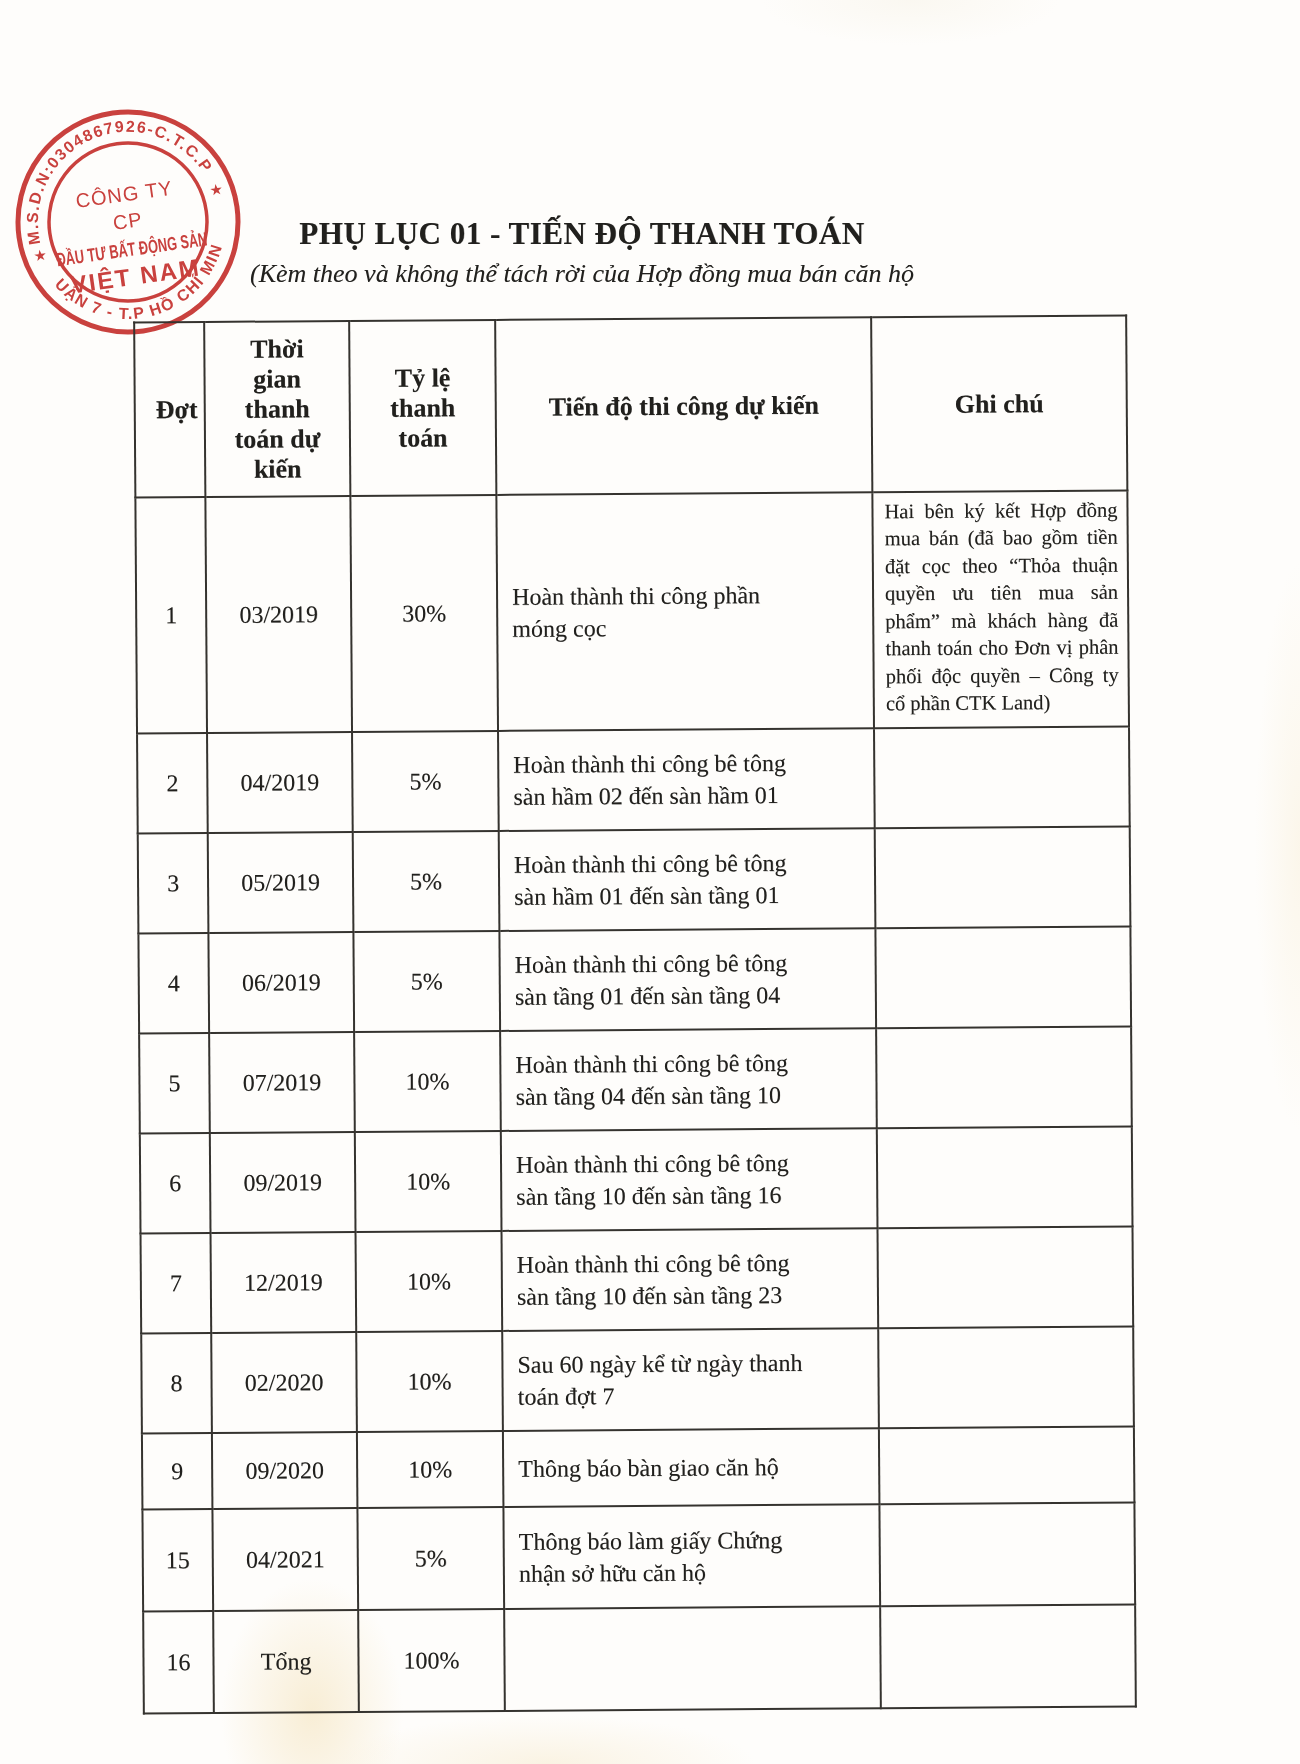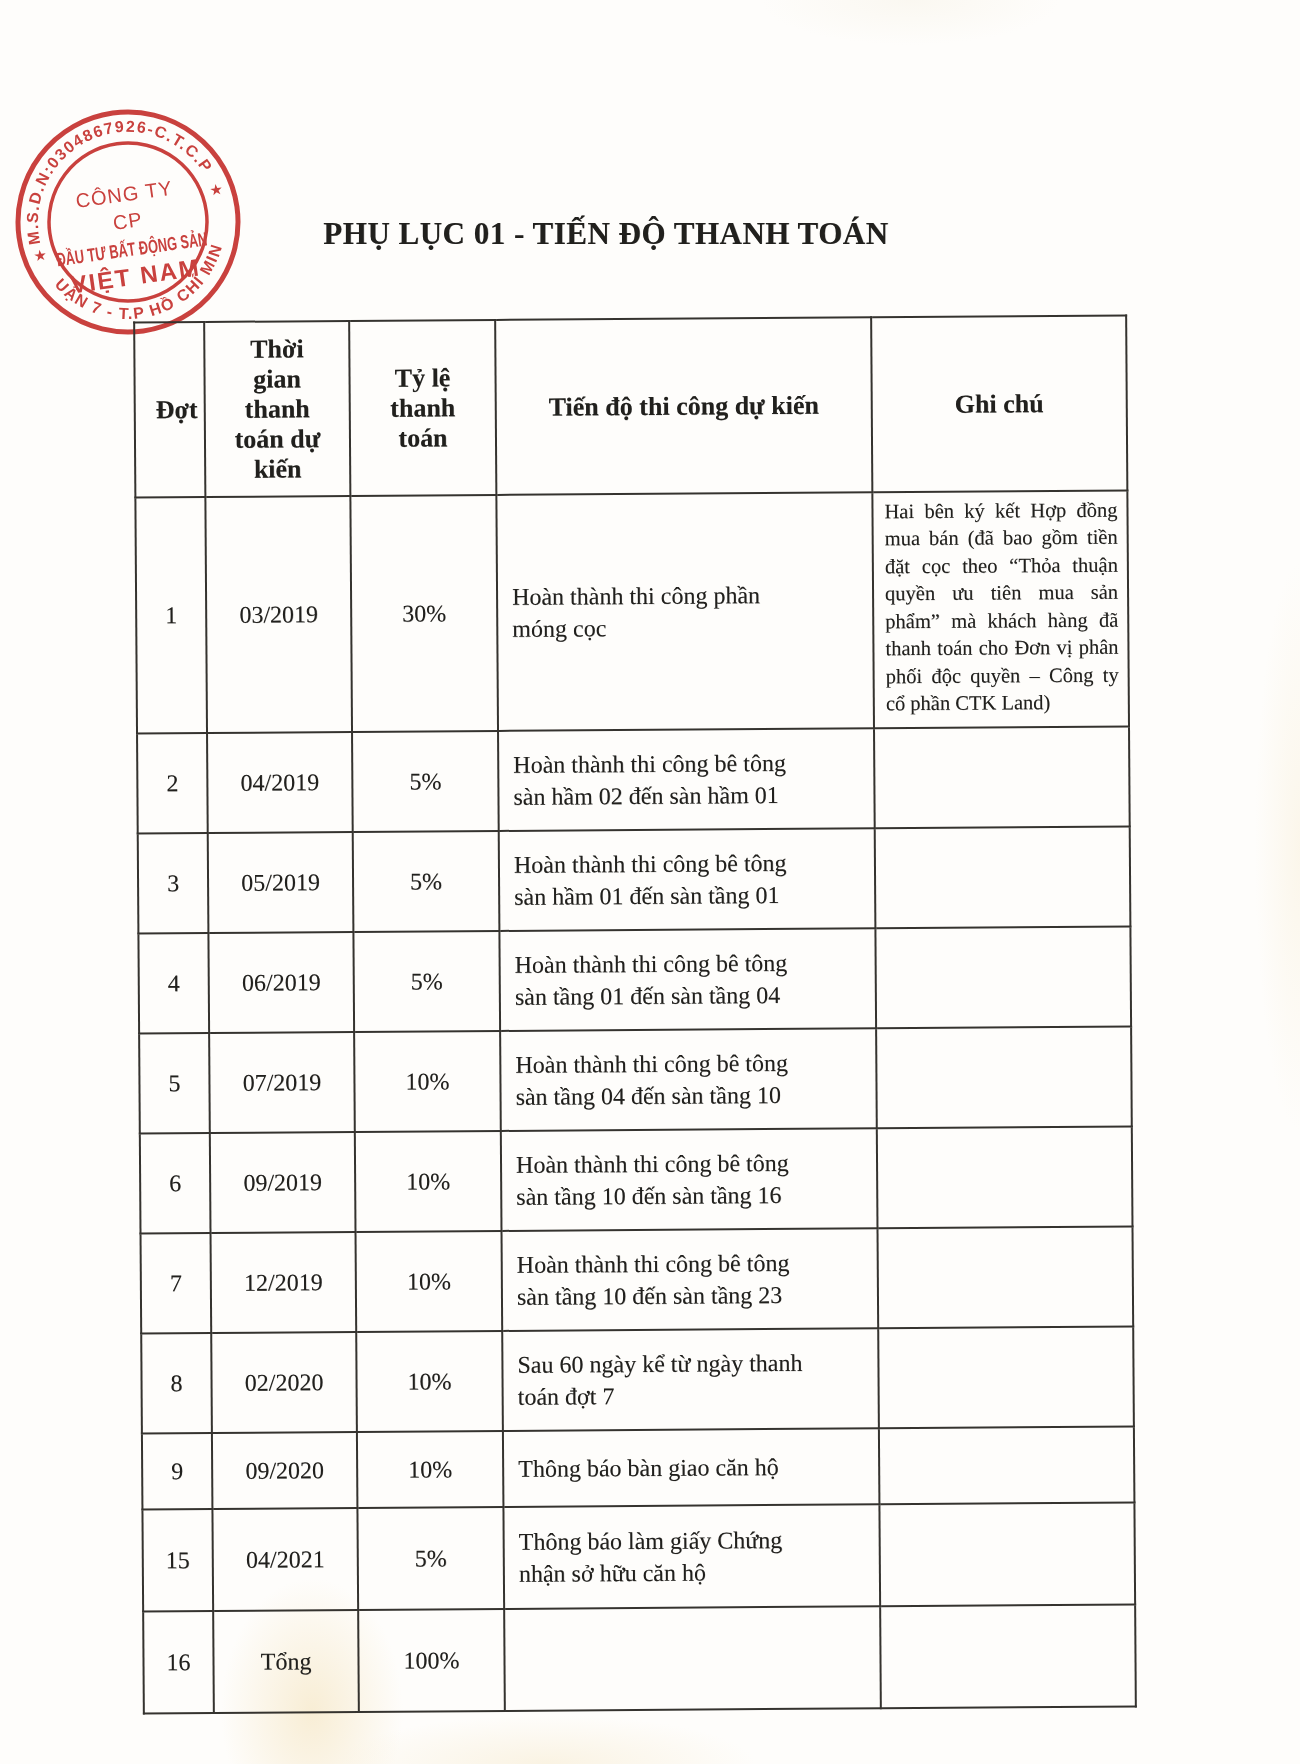--- a/index.html
+++ b/index.html
@@ -8,21 +8,21 @@
     font-family:"Liberation Serif","DejaVu Serif",serif;
     color:#21201d;
     background-color:#fefdfb;
     background-image:
       radial-gradient(ellipse 130px 190px at 24% 97%, rgba(246,232,200,.75), rgba(246,232,200,0) 70%),
       radial-gradient(ellipse 300px 70px at 42% 100%, rgba(246,233,203,.5), rgba(246,233,203,0) 70%),
       radial-gradient(ellipse 60px 380px at 100% 48%, rgba(248,238,214,.45), rgba(248,238,214,0) 75%),
       radial-gradient(ellipse 200px 60px at 70% 0%, rgba(244,238,222,.35), rgba(244,238,222,0) 75%);
   }
   .heading{
-    position:absolute;left:156px;top:216px;width:900px;text-align:center;
+    position:absolute;left:132px;top:216px;width:900px;text-align:center;
   }
   .title{
     font-size:31px;font-weight:bold;letter-spacing:.5px;
     text-shadow:.4px .4px 0 rgba(30,30,30,.4);
   }
   .subtitle{
     font-size:26px;font-style:italic;margin-top:6px;line-height:1.25;
     text-shadow:.3px .3px 0 rgba(30,30,30,.3);
   }
   .subtitle-line2{font-size:26px;font-style:italic;}
@@ -99,20 +99,21 @@
     <text class="star" x="211.9" y="100.5" text-anchor="middle" dominant-baseline="central">★</text>
     <text class="center-sm" x="120" y="99" text-anchor="middle">CÔNG TY</text>
     <text class="center-sm" x="120" y="126" text-anchor="middle">CP</text>
     <text class="center-bold" x="120" y="154" text-anchor="middle" textLength="152" lengthAdjust="spacingAndGlyphs">ĐẦU TƯ BẤT ĐỘNG SẢN</text>
     <text class="center-big" x="120" y="183" text-anchor="middle">VIỆT NAM</text>
   </svg>
 </div>
 
 <div class="heading">
   <div class="title">PHỤ LỤC 01 - TIẾN ĐỘ THANH TOÁN</div>
+  <div class="subtitle">(Kèm theo và không thể tách rời của Hợp đồng mua bán căn hộ</div>
 </div>
 
 <div class="table-wrap">
   <table>
     <colgroup>
       <col style="width:70px">
         <col style="width:145px">
         <col style="width:146px">
         <col style="width:376px">
         <col style="width:255px">

